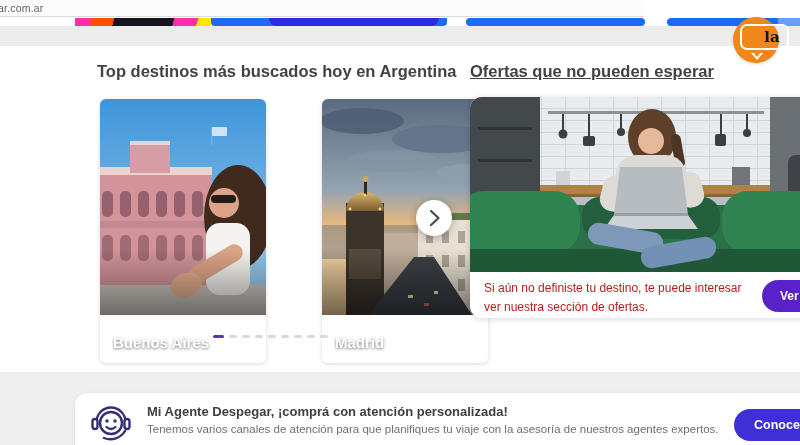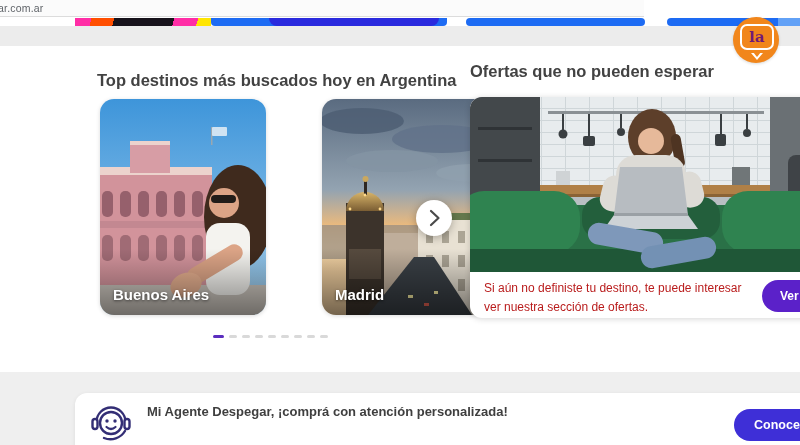--- a/index.html
+++ b/index.html
@@ -19,31 +19,31 @@
   .strip-blue1 .inner{position:absolute;left:58px;right:8px;top:0;bottom:0;background:#2a2ade;border-radius:0 0 12px 12px;}
   .strip-blue2{left:466px;width:179px;background:#1d6bf3;border-radius:4px;}
   .strip-blue3{left:667px;width:111px;background:#1d6bf3;border-radius:4px 0 0 4px;}
   .strip-blue4{left:778px;width:22px;background:#62a1f6;}
   .gray-band{position:absolute;top:26px;left:0;width:800px;height:20px;background:#ececec;}
   
   .la-badge{position:absolute;left:733px;top:17px;width:46px;height:46px;border-radius:50%;
     background:#f1861b;z-index:40;box-shadow:0 1px 3px rgba(0,0,0,.15);}
   .la-bubble{position:absolute;left:7px;top:7px;width:30px;height:22px;border:2px solid #fff;border-radius:7px;
     display:flex;align-items:center;justify-content:center;
-    font-family:"DejaVu Serif",serif;font-weight:700;font-size:15px;color:#701a75;line-height:1;}
+    font-family:"DejaVu Serif",serif;font-weight:700;font-size:15px;color:#0f172a;line-height:1;padding-left:15px;}
   .la-tail-w{position:absolute;left:18px;top:36px;width:0;height:0;
     border-left:6px solid transparent;border-right:6px solid transparent;border-top:7px solid #fff;}
   .la-tail-o{position:absolute;left:20px;top:35px;width:0;height:0;
     border-left:4px solid transparent;border-right:4px solid transparent;border-top:5px solid #f1861b;}
   
   .section-title{position:absolute;font-size:16.5px;font-weight:700;color:#424242;}
-  .title-dest{left:97px;top:71px;}
-  .title-offers{left:470px;top:62px;}
-  
-  .dest-card{position:absolute;top:99px;width:166px;height:216px;border-radius:14px;overflow:hidden;
+  .title-dest{left:97px;top:62px;}
+  .title-offers{left:470px;top:62px;text-decoration:underline;}
+  
+  .dest-card{position:absolute;top:99px;width:166px;height:264px;border-radius:6px;overflow:hidden;
     box-shadow:0 1px 4px rgba(0,0,0,.15);cursor:pointer;}
   .card-ba{left:100px;}
   .card-madrid{left:274px;margin-left:48px;}
   .dest-card svg{position:absolute;left:0;top:0;display:block;}
   .dest-label{position:absolute;left:13px;bottom:12px;color:#fff;font-weight:700;font-size:15px;
     text-shadow:0 1px 3px rgba(0,0,0,.55);}
   .arrow-btn{position:absolute;left:416px;top:200px;width:36px;height:36px;border-radius:50%;background:#fff;
     box-shadow:0 2px 8px rgba(0,0,0,.28);display:flex;align-items:center;justify-content:center;cursor:pointer;z-index:20;}
   .pagination{position:absolute;left:213px;top:335px;display:flex;gap:5px;align-items:center;}
   .dot{width:8px;height:3px;border-radius:2px;background:#d9d9d9;display:inline-block;cursor:pointer;}
@@ -293,14 +293,15 @@
       <rect x="36.5" y="18" width="5" height="10" rx="2.5" fill="#fff"></rect>
       <path d="M37 30 a17 17 0 0 1 -21 7"></path>
     </g>
     <g fill="#332e75">
       <circle cx="19" cy="20" r="1.7"></circle>
         <circle cx="27" cy="20" r="1.7"></circle>
     </g>
     <path d="M18.5 26 q4.5 4 9 0" stroke="#332e75" stroke-width="2.2" fill="none" stroke-linecap="round"></path>
   </svg>
   <div class="agent-title">Mi Agente Despegar, ¡comprá con atención personalizada!</div>
+  <div class="agent-sub">Tenemos varios canales de atención para que planifiques tu viaje con la asesoría de nuestros agentes expertos.</div>
   <button class="btn btn-conocer">Conocer canales</button>
 </div>
 
 </body></html>

